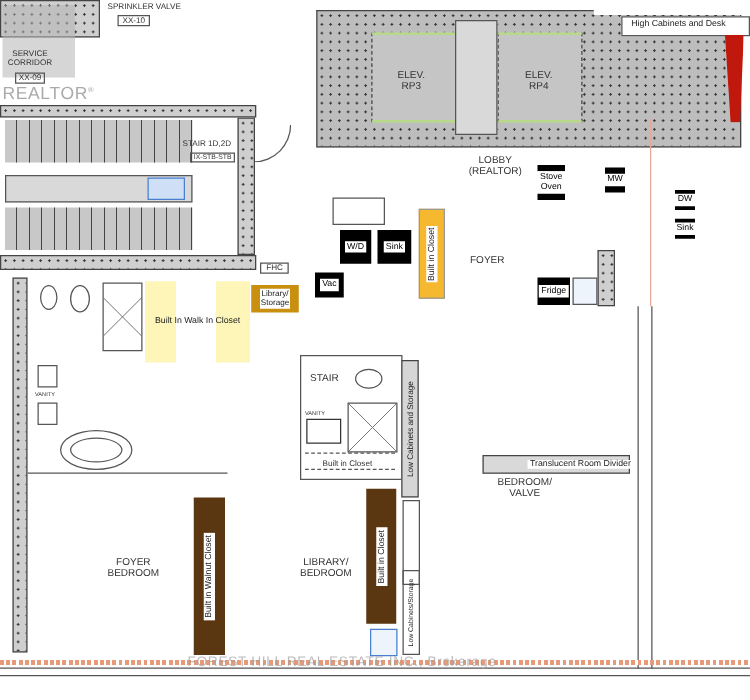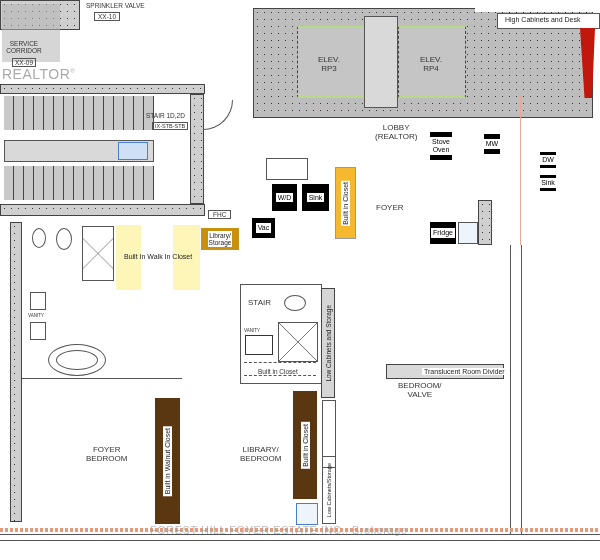--- a/index.html
+++ b/index.html
@@ -162,15 +162,15 @@
       <div>BEDROOM/</div>
       <div>VALVE</div>
     </div>
 
   <div class="abs" style="left:510px;top:245px;width:12px;height:290px;border-left:1px solid #555;border-right:1px solid #555;"></div>
   <div class="abs line" style="left:520px;top:95px;width:1px;height:150px;background:#e8a89a;"></div>
 
   <div class="abs" style="left:0;top:528px;width:600px;height:4px;background:repeating-linear-gradient(90deg,#e89a78 0 3px,#fff 3px 5px);"></div>
   <div class="abs line" style="left:0;top:534px;width:600px;height:1px;"></div>
   <div class="abs line" style="left:0;top:540px;width:600px;height:1px;"></div>
-  <div class="abs" style="left:150px;top:524px;font-size:11px;color:rgba(160,160,160,0.7);letter-spacing:0.5px;">FOREST HILL FOYER ESTATE INC., Brokerage</div>
+  <div class="abs" style="left:150px;top:524px;font-size:11px;color:rgba(160,160,160,0.7);letter-spacing:0.5px;">FOREST HILL REAL ESTATE INC., Brokerage</div>
 
 </div>
 
 </body></html>

